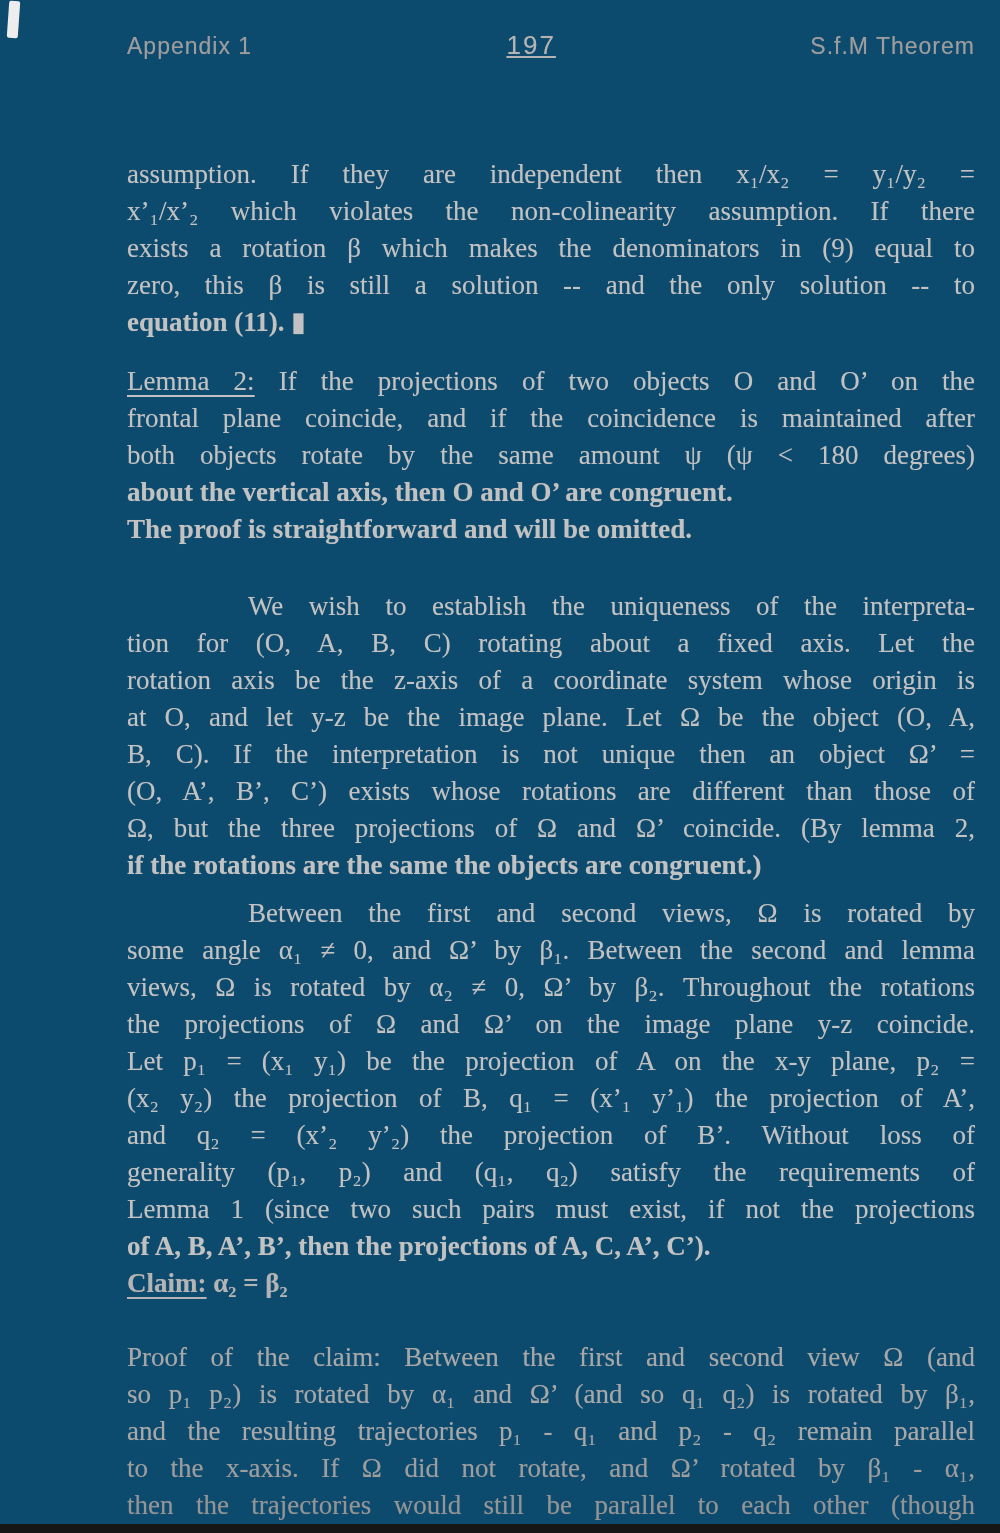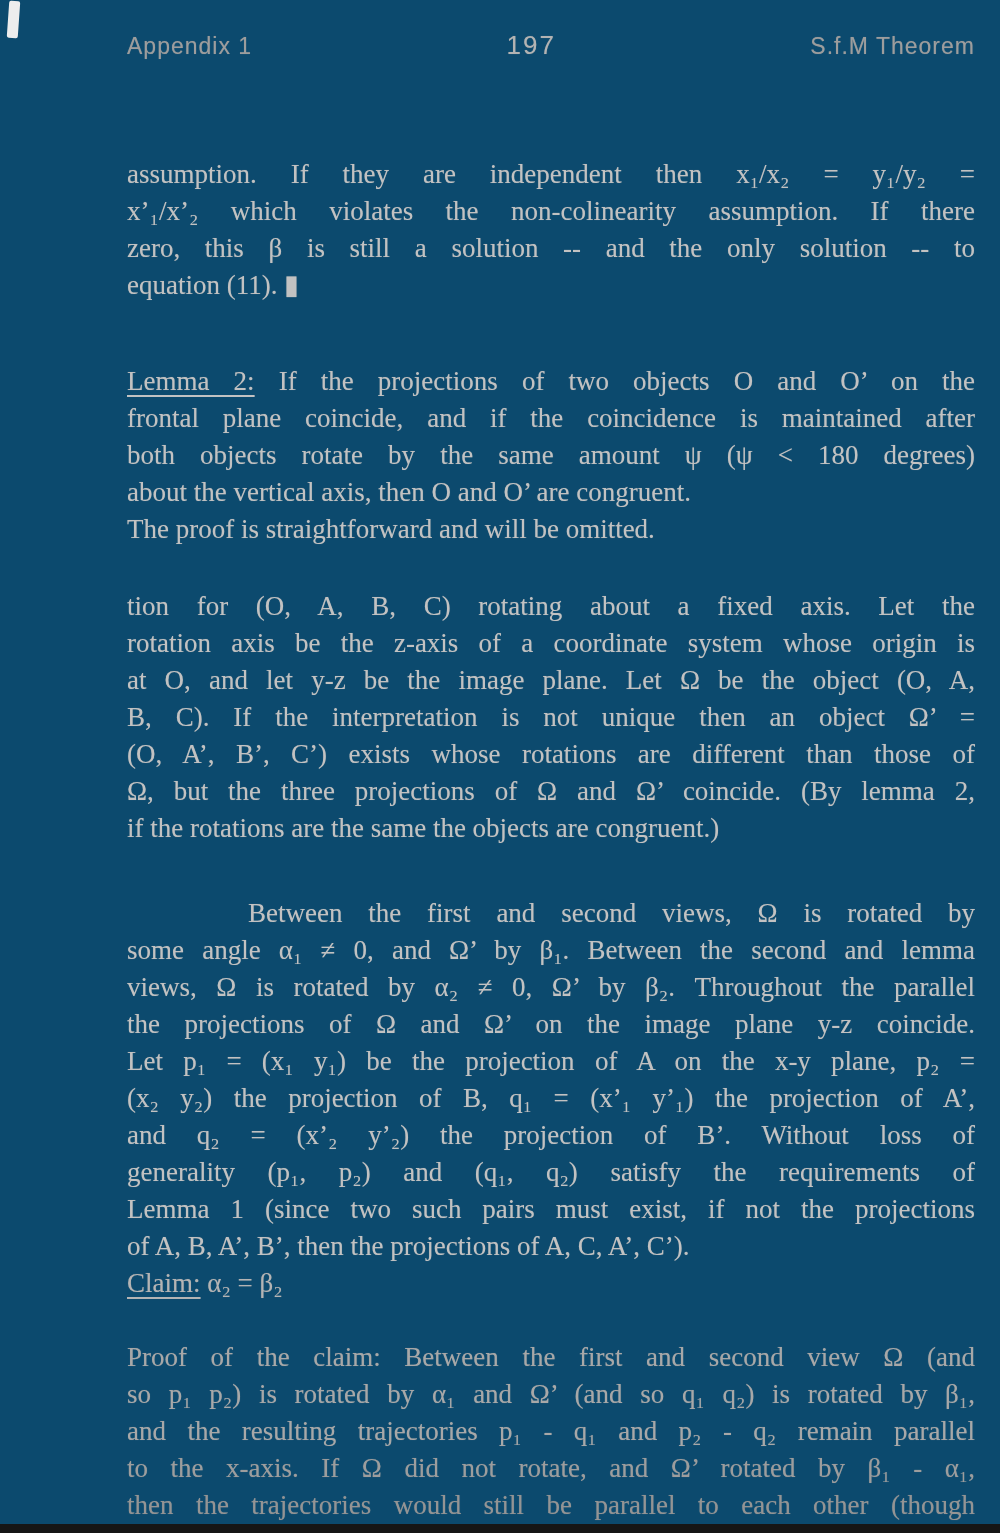--- a/index.html
+++ b/index.html
@@ -28,32 +28,32 @@
   
   .header {
     position: absolute; top: 30px; left: 127px; width: 848px;
     display: flex; justify-content: space-between; align-items: baseline;
     font-family: "Liberation Sans", "DejaVu Sans", sans-serif;
     color: #9d9d9d;
     font-size: 23px;
     letter-spacing: 1px;
     text-shadow: 0 0 1px rgba(160,160,160,0.5);
   }
-  .header .page-number { color: #b3b3b3; font-size: 26px; letter-spacing: 2px; }
+  .header .page-number { color: #b3b3b3; font-size: 26px; letter-spacing: 2px; text-decoration: underline; }
 
   
   .tblock {
     position: absolute; left: 127px; width: 848px;
     color: #c2c2c2;
     font-size: 27px;
     line-height: 37px;
     text-shadow: 0 0 1px rgba(170,170,170,0.45);
   }
   .line { text-align: justify; text-align-last: justify; }
-  .line.ln-left { text-align-last: left; }
+  .line.ln-left { text-align-last: left; font-weight: bold; }
   .line.indent { padding-left: 121px; }
   .u { text-decoration: underline; text-underline-offset: 5px; }
   .blk-claim { color: #b4b4b4; }
   .blk-proof { color: #a8a8a8; }
   .blk-proof .line:nth-child(4) { color: #9d9d9d; }
   .blk-proof .line:nth-child(5) { color: #949494; }
 </style>
 </head>
 <body>
 
@@ -63,46 +63,48 @@
 
   <div class="header">
     <span>Appendix 1</span>
     <span class="page-number">197</span>
     <span>S.f.M Theorem</span>
   </div>
 
   <div class="tblock" style="top:156px">
     <div class="line">assumption.  If they are independent then  x₁/x₂ = y₁/y₂ =</div>
     <div class="line">x’₁/x’₂ which violates the non-colinearity assumption.  If there</div>
+    <div class="line">exists a rotation β which makes the denominators in (9) equal to</div>
     <div class="line">zero, this β is still a solution -- and the only solution -- to</div>
     <div class="line ln-left">equation (11). ▮</div>
   </div>
 
   <div class="tblock" style="top:363px">
     <div class="line"><span class="u">Lemma 2:</span><span> If the projections of two objects O and O’ on the</span></div>
     <div class="line">frontal plane coincide, and if the coincidence is maintained after</div>
     <div class="line">both objects rotate by the same amount ψ (ψ &lt; 180 degrees)</div>
     <div class="line ln-left">about the vertical axis, then O and O’ are congruent.</div>
     <div class="line ln-left">The proof is straightforward and will be omitted.</div>
   </div>
 
   <div class="tblock" style="top:588px">
+    <div class="line indent">We wish to establish the uniqueness of the interpreta-</div>
     <div class="line">tion for (O, A, B, C) rotating about a fixed axis.  Let the</div>
     <div class="line">rotation axis be the z-axis of a coordinate system whose origin is</div>
     <div class="line">at O, and let y-z be the image plane.  Let Ω be the object (O, A,</div>
     <div class="line">B, C).  If the interpretation is not unique then an object Ω’ =</div>
     <div class="line">(O, A’, B’, C’) exists whose rotations are different than those of</div>
     <div class="line">Ω, but the three projections of Ω and Ω’ coincide.  (By lemma 2,</div>
     <div class="line ln-left">if the rotations are the same the objects are congruent.)</div>
   </div>
 
   <div class="tblock" style="top:895px">
     <div class="line indent">Between the first and second views, Ω is rotated by</div>
     <div class="line">some angle α₁ ≠ 0, and Ω’ by β₁. Between the second and lemma</div>
-    <div class="line">views, Ω is rotated by α₂ ≠ 0, Ω’ by β₂. Throughout the parallel</div>
+    <div class="line">views, Ω is rotated by α₂ ≠ 0, Ω’ by β₂. Throughout the rotations</div>
     <div class="line">the projections of Ω and Ω’ on the image plane y-z coincide.</div>
     <div class="line">Let p₁ = (x₁ y₁) be the projection of A on the x-y plane, p₂ =</div>
     <div class="line">(x₂ y₂) the projection of B, q₁ = (x’₁ y’₁) the projection of A’,</div>
     <div class="line">and q₂ = (x’₂ y’₂) the projection of B’.  Without loss of</div>
     <div class="line">generality (p₁, p₂) and (q₁, q₂) satisfy the requirements of</div>
     <div class="line">Lemma 1 (since two such pairs must exist, if not the projections</div>
     <div class="line ln-left">of A, B, A’, B’, then the projections of A, C, A’, C’).</div>
   </div>
 
   <div class="tblock blk-claim" style="top:1265px">

